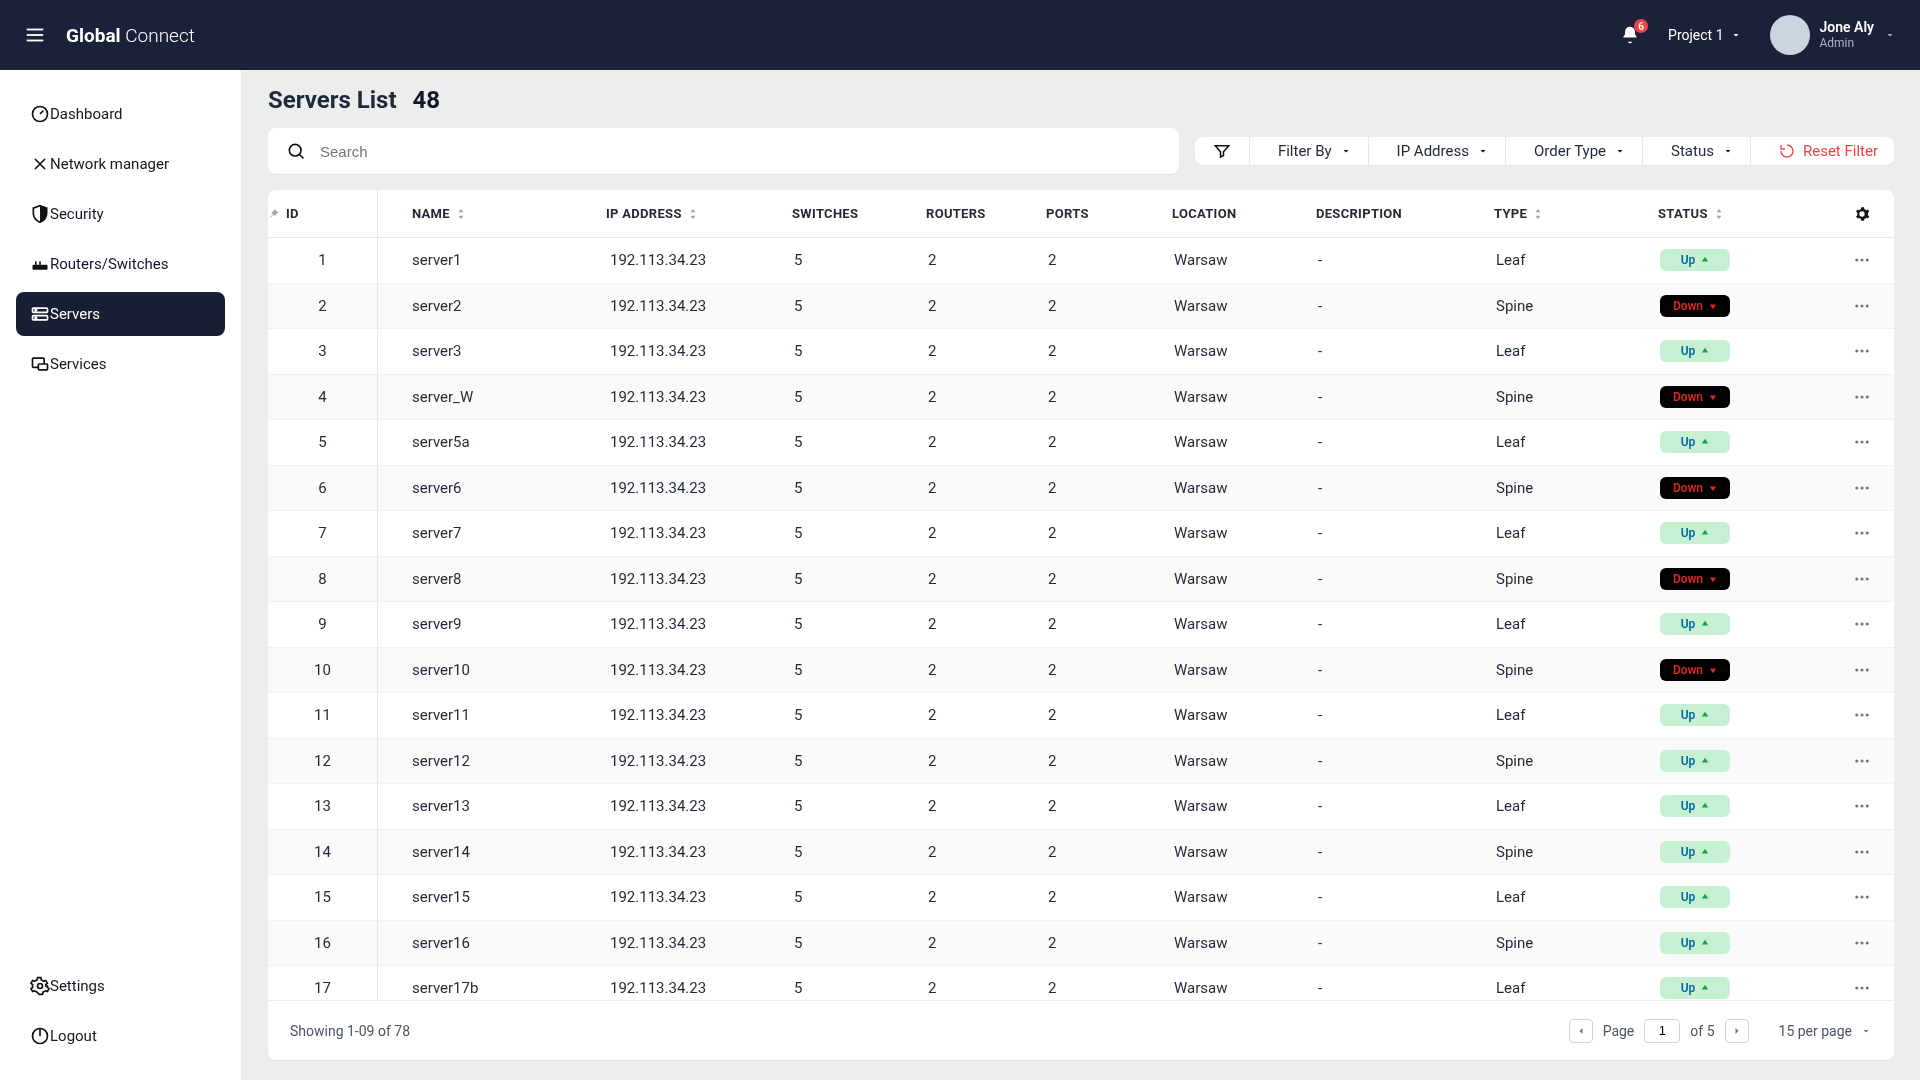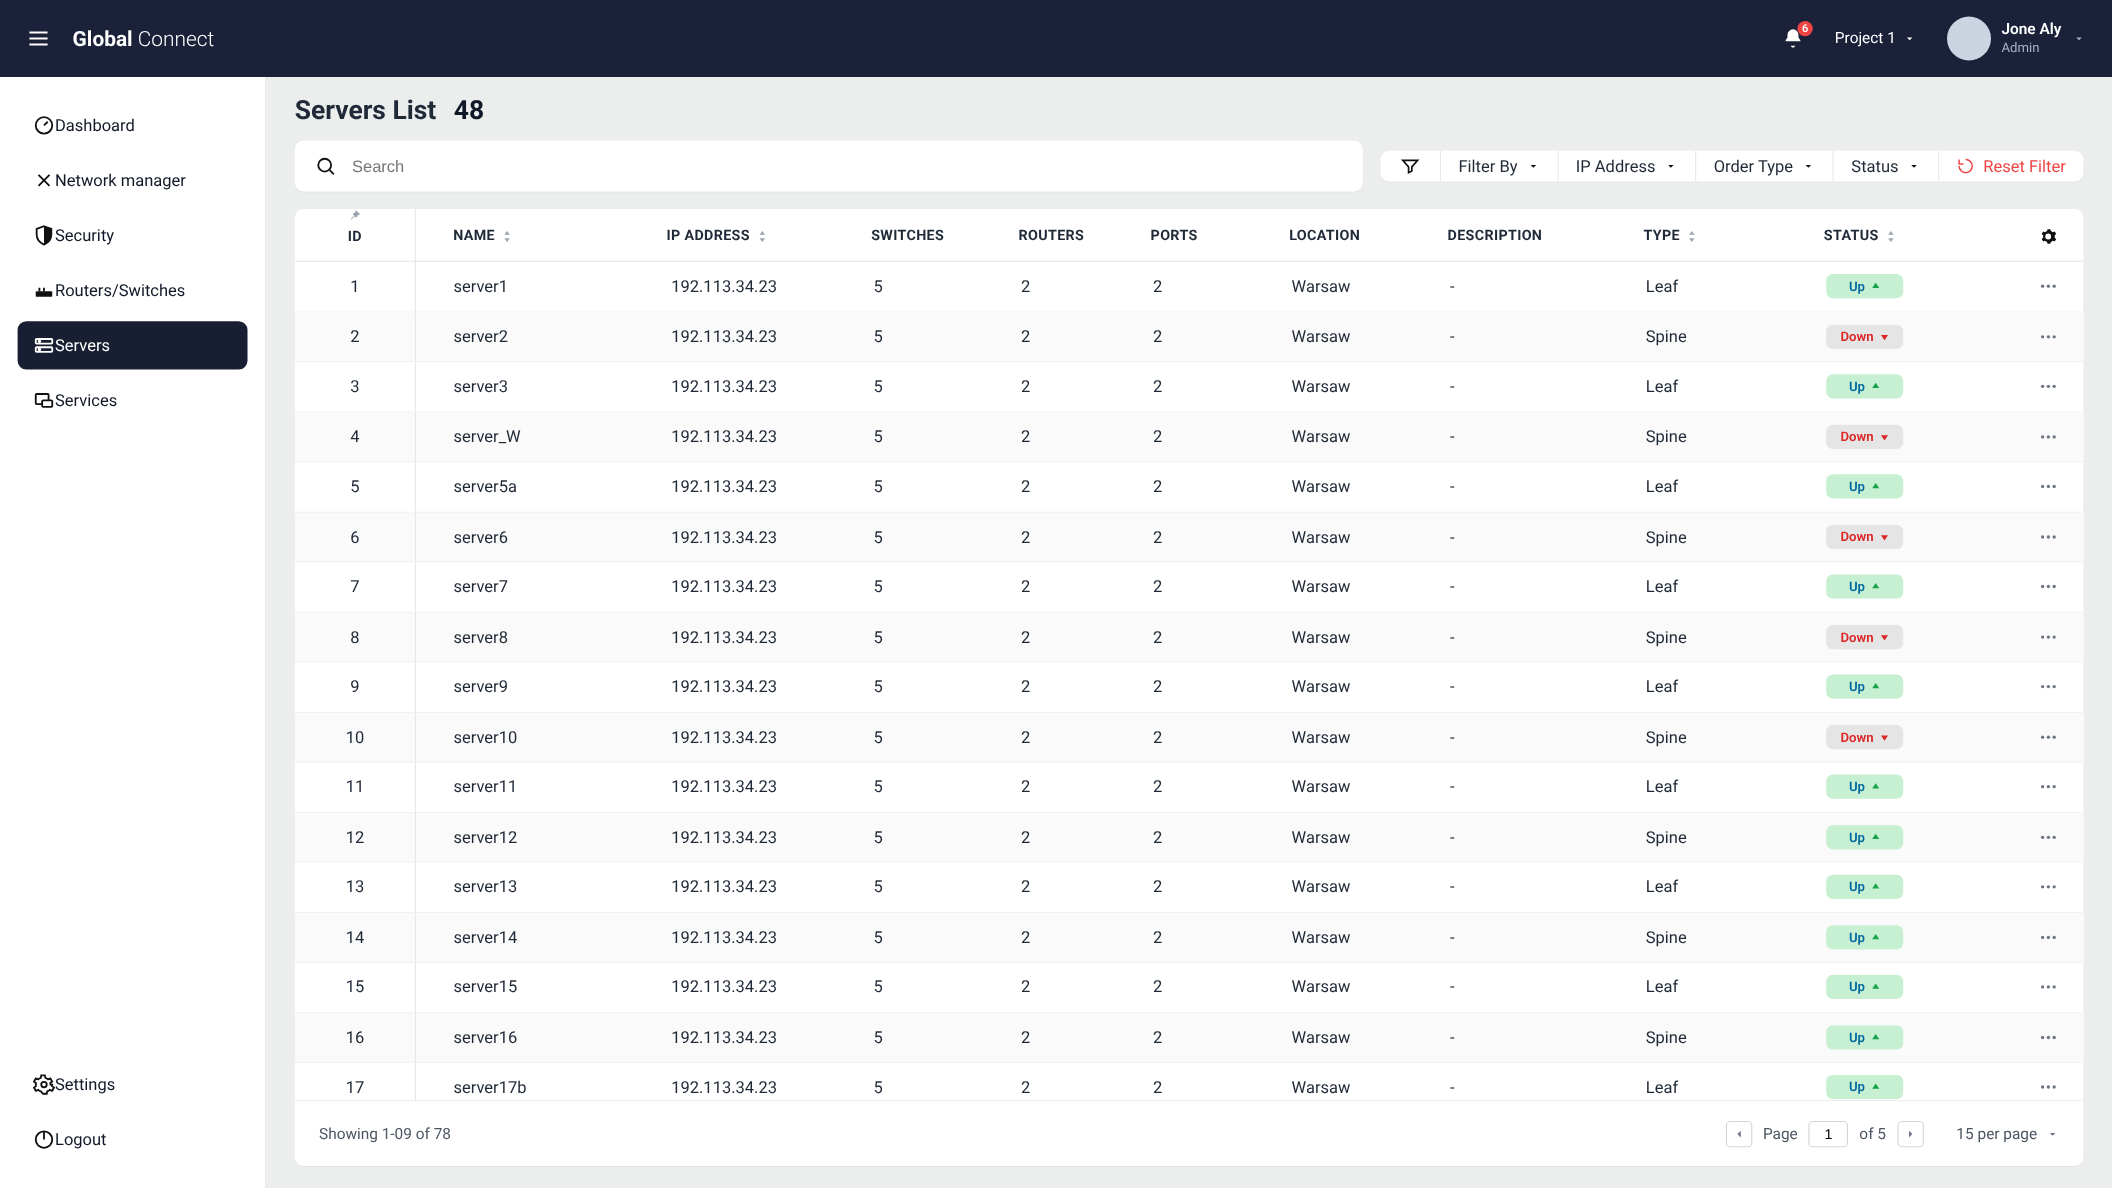--- a/index.html
+++ b/index.html
@@ -35,45 +35,45 @@
 
 .main { flex: 1; padding: 16px 26px 20px 26px; overflow: hidden; display: flex; flex-direction: column; }
 .title-row { display: flex; align-items: baseline; gap: 16px; margin-bottom: 14px; }
 .title { font-size: 24px; font-weight: 700; }
 .title-count { font-size: 24px; font-weight: 700; color: #111827; }
 
 
 .toolbar { display: flex; align-items: center; gap: 16px; margin-bottom: 16px; }
 .search-wrap { flex: 1; display: flex; align-items: center; background: #fff; border-radius: 8px; height: 46px; padding: 0 18px; gap: 14px; box-shadow: 0 1px 0 rgba(0,0,0,0.04); }
 .search-input { border: none; outline: none; font-size: 15px; color: #9ca3af; flex: 1; }
-.filters { display: flex; background: #fff; border-radius: 8px; height: 28px; box-shadow: 0 1px 0 rgba(0,0,0,0.04); }
+.filters { display: flex; background: #fff; border-radius: 8px; height: 28px; box-shadow: 0 1px 0 rgba(0,0,0,0.04); gap: 12px; }
 .filter-seg { display: flex; align-items: center; padding: 0 16px; gap: 8px; border-right: 1px solid #e5e7eb; cursor: pointer; font-size: 15px; white-space: nowrap; }
 .filter-seg:last-child { border-right: none; }
 .filter-seg.only-icon { padding: 0 18px; }
 .filter-seg.reset { color: #ef4444; }
 .chev { width: 12px; height: 12px; }
 
 
 .table-card { background: #fff; border-radius: 8px; flex: 1; display: flex; flex-direction: column; overflow: hidden; box-shadow: 0 1px 0 rgba(0,0,0,0.04); }
 .thead, .trow { display: grid; grid-template-columns: 110px 228px 186px 134px 120px 126px 144px 178px 164px 170px 68px; align-items: center; }
 .thead { height: 48px; font-size: 13px; color: #1f2937; font-weight: 700; letter-spacing: .3px; border-bottom: 1px solid #e5e7eb; padding-right: 4px; }
 .thead .th { display: flex; align-items: center; gap: 6px; text-transform: uppercase; }
-.th-id { gap: 10px; border-right: 1px solid #e5e7eb; height: 100%; flex-direction: column; }
+.th-id { gap: 10px; border-right: 1px solid #e5e7eb; height: 100%; }
 .pin { color: #9ca3af; }
 .gear-cell { justify-content: center; }
 .trow { height: 45.5px; border-bottom: 1px solid #f0f1f3; font-size: 15px; padding-right: 4px; }
 .trow:nth-child(even) { background: #fafafa; }
 .cell-id { text-align: center; border-right: 1px solid #e5e7eb; height: 100%; display: flex; align-items: center; justify-content: center; }
 .cell { padding-left: 2px; }
 .cell.name { padding-left: 34px; }
 .cell.ip { padding-left: 4px; }
 .th.pad-left { padding-left: 34px; }
 .status-badge { display: inline-flex; align-items: center; gap: 6px; border-radius: 6px; font-size: 12px; font-weight: 600; padding: 4px 10px; min-width: 70px; justify-content: center; }
 .status-up { background: #c6f0d1; color: #0369a1; }
-.status-down { background: #e5e5e5; color: #dc2626; text-align: center; }
+.status-down { background: #000000; color: #dc2626; text-align: center; }
 .more-cell { display: flex; justify-content: center; align-items: center; color: #6b7280; cursor: pointer; }
 .tbody { flex: 1; overflow-y: auto; }
 
 
 .table-footer { display: flex; align-items: center; justify-content: space-between; height: 60px; padding: 0 22px; color: #4b5563; font-size: 14px; border-top: 1px solid #eceeee; }
 .pager { display: flex; align-items: center; gap: 30px; }
 .pager-nav { display: flex; align-items: center; gap: 10px; }
 .pg-btn { width: 24px; height: 24px; border: 1px solid #d1d5db; border-radius: 4px; background: #fff; display: flex; align-items: center; justify-content: center; cursor: pointer; }
 .pg-input { width: 36px; height: 24px; border: 1px solid #d1d5db; border-radius: 4px; text-align: center; font-size: 13px; outline: none; }
 .perpage { display: flex; align-items: center; gap: 8px; cursor: pointer; }

